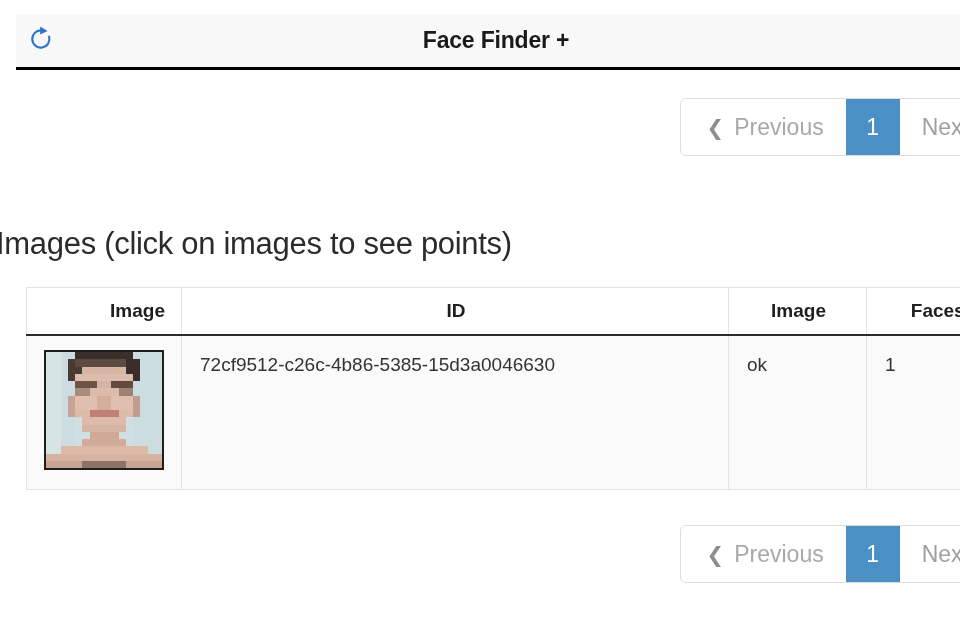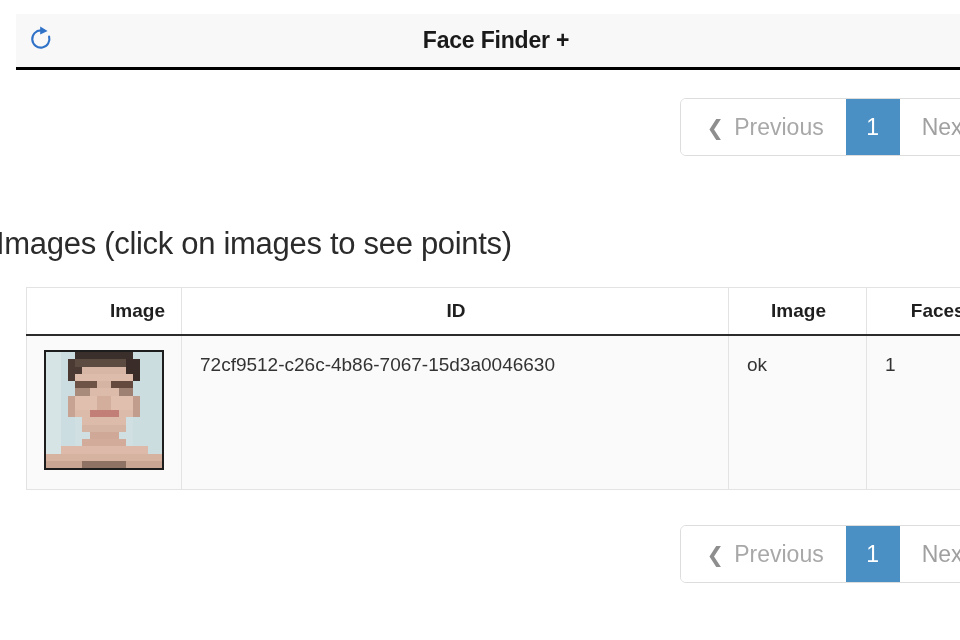--- a/index.html
+++ b/index.html
@@ -246,21 +246,21 @@
               <rect x="6" y="11" width="4" height="2" fill="#cfa897"></rect>
               <rect x="5" y="12" width="6" height="1" fill="#d2ab9a"></rect>
 
               <rect x="2" y="13" width="12" height="2" fill="#dcb9a8"></rect>
               <rect x="0" y="14" width="16" height="1" fill="#d6b2a1"></rect>
               <rect x="0" y="15" width="16" height="1" fill="#c9a594"></rect>
               <rect x="5" y="15" width="6" height="1" fill="#8e7264"></rect>
             </svg>
           </span>
         </td>
-        <td>72cf9512-c26c-4b86-7067-15d3a0046630</td>
+        <td>72cf9512-c26c-4b86-5385-15d3a0046630</td>
         <td>ok</td>
         <td>1</td>
       </tr>
     </tbody>
   </table>
 </div>
 
 <div class="pager-row bottom">
   <div class="pager">
     <div class="pager-item prev">

